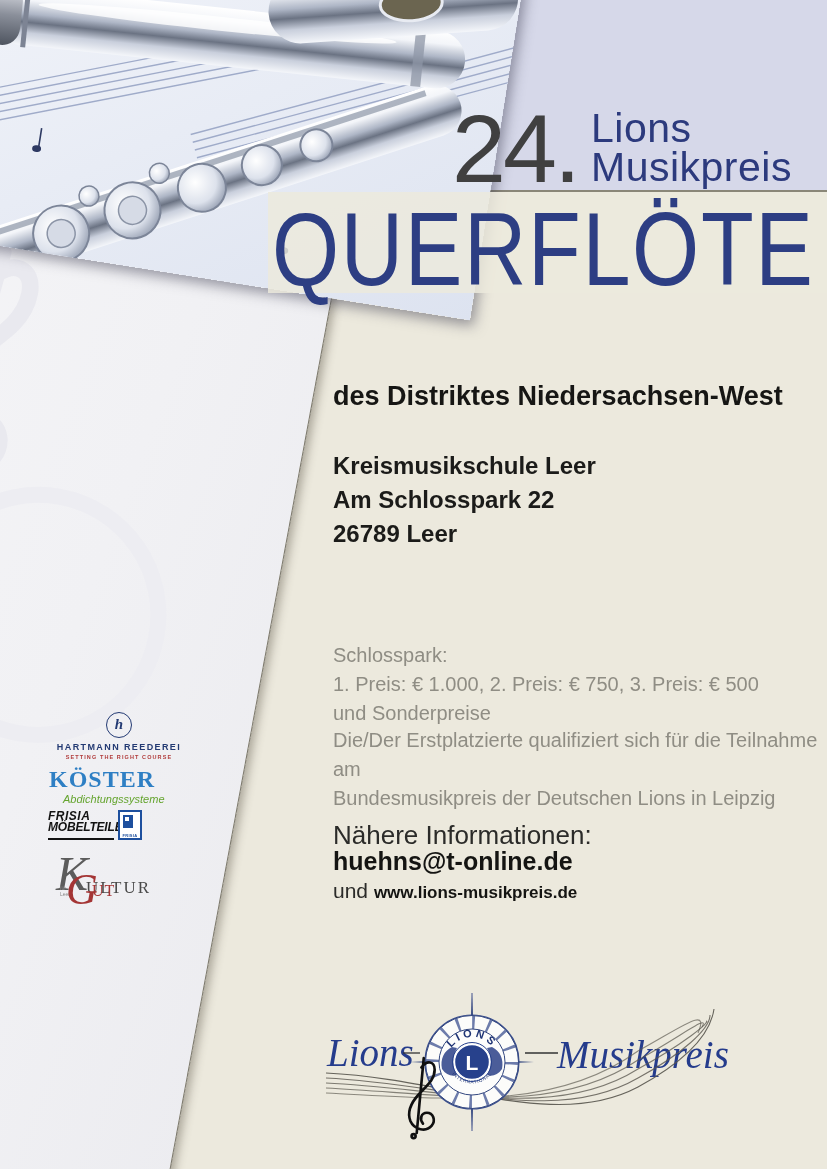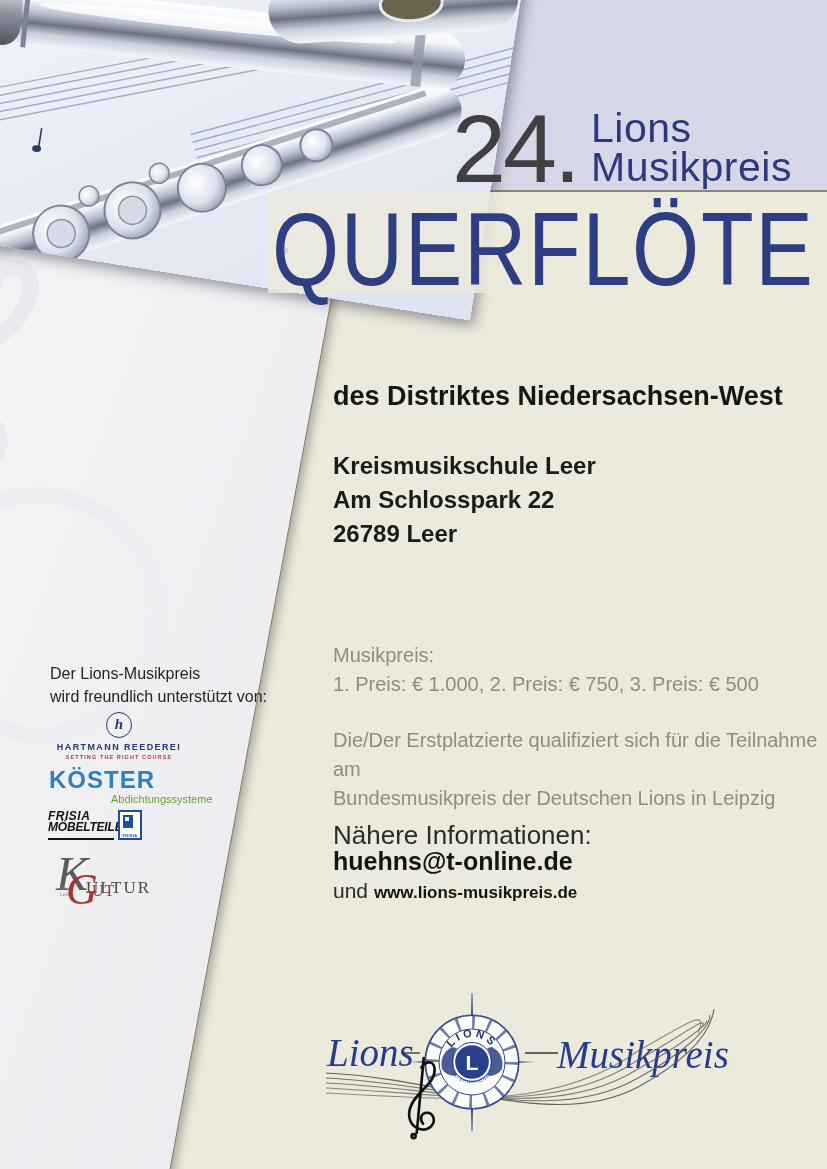--- a/index.html
+++ b/index.html
@@ -43,22 +43,22 @@
   .web b{font-size:17px;color:#141412;}
   
   .sb-h{position:absolute;left:50px;top:662px;font-size:16px;line-height:23px;color:#26261f;}
   .hm-circle{position:absolute;left:106px;top:712px;width:24px;height:24px;border:1.6px solid #233a73;
     border-radius:50%;text-align:center;line-height:22px;font-family:"Liberation Serif",serif;
     font-style:italic;font-weight:bold;font-size:15px;color:#233a73;}
   .hm-name{position:absolute;left:46px;top:742px;width:146px;text-align:center;font-size:9px;
     letter-spacing:1.4px;color:#233a73;font-weight:bold;}
   .hm-tag{position:absolute;left:46px;top:754px;width:146px;text-align:center;font-size:5.5px;
     letter-spacing:1.1px;color:#b03a3a;font-weight:bold;}
-  .ko-name{position:absolute;left:49px;top:766px;font-size:24px;font-weight:bold;color:#2e7fc4;letter-spacing:1px;}
-  .ko-tag{position:absolute;left:63px;top:793px;font-size:11px;color:#64a42e;margin-left:48px;}
+  .ko-name{position:absolute;left:49px;top:766px;font-size:24px;font-weight:bold;color:#2e7fc4;letter-spacing:1px;font-family:Liberation Serif, serif;}
+  .ko-tag{position:absolute;left:63px;top:793px;font-size:11px;font-style:italic;color:#64a42e;}
   .fr{position:absolute;left:48px;top:811px;color:#121212;font-style:italic;font-weight:bold;line-height:11px;}
   .fr .l1{font-size:12px;letter-spacing:.5px;} .fr .l2{font-size:12px;letter-spacing:-.2px;}
   .fr .sx{font-size:6px;font-weight:normal;}
   .fr-rule{position:absolute;left:48px;top:838px;width:66px;height:2px;background:#121212;}
   .fr-badge{position:absolute;left:118px;top:810px;width:20px;height:26px;border:2px solid #1d4f9e;
     background:#fff;}
   .fr-badge .shape{position:absolute;left:3px;top:3px;width:10px;height:13px;background:#1d4f9e;}
   .fr-badge .shape:after{content:"";position:absolute;left:2px;top:2px;width:4px;height:4px;background:#fff;}
   .fr-badge .cap{position:absolute;left:0;bottom:0;width:100%;text-align:center;font-size:4px;
     color:#1d4f9e;font-weight:bold;letter-spacing:.3px;}
@@ -205,37 +205,34 @@
   <div class="h1">des Distriktes Niedersachsen-West</div>
 
   <div class="blk addr">
     <div>Kreismusikschule Leer</div>
     <div>Am Schlosspark 22</div>
     <div>26789 Leer</div>
   </div>
 
 
   <div class="gray prizes">
-    <div>Musikpreis:</div>
+    <div>Schlosspark:</div>
     <div>1. Preis: € 1.000, 2. Preis: € 750, 3. Preis: € 500</div>
+    <div>und Sonderpreise</div>
   </div>
 
   <div class="gray qual">
     <div>Die/Der Erstplatzierte qualifiziert sich für die Teilnahme am</div>
     <div>Bundesmusikpreis der Deutschen Lions in Leipzig</div>
   </div>
 
   <div class="info-h">Nähere Informationen:</div>
   <div class="email">huehns@t-online.de</div>
   <div class="web"><span>und</span> <b>www.lions-musikpreis.de</b></div>
 
-  <div class="sb-h">
-    <div>Der Lions-Musikpreis</div>
-    <div>wird freundlich unterstützt von:</div>
-  </div>
 
   <div class="hm-circle">h</div>
   <div class="hm-name">HARTMANN REEDEREI</div>
   <div class="hm-tag">SETTING THE RIGHT COURSE</div>
 
   <div class="ko-name">KÖSTER</div>
   <div class="ko-tag">Abdichtungssysteme</div>
 
   <div class="fr">
     <div class="l1">FRISIA</div>

